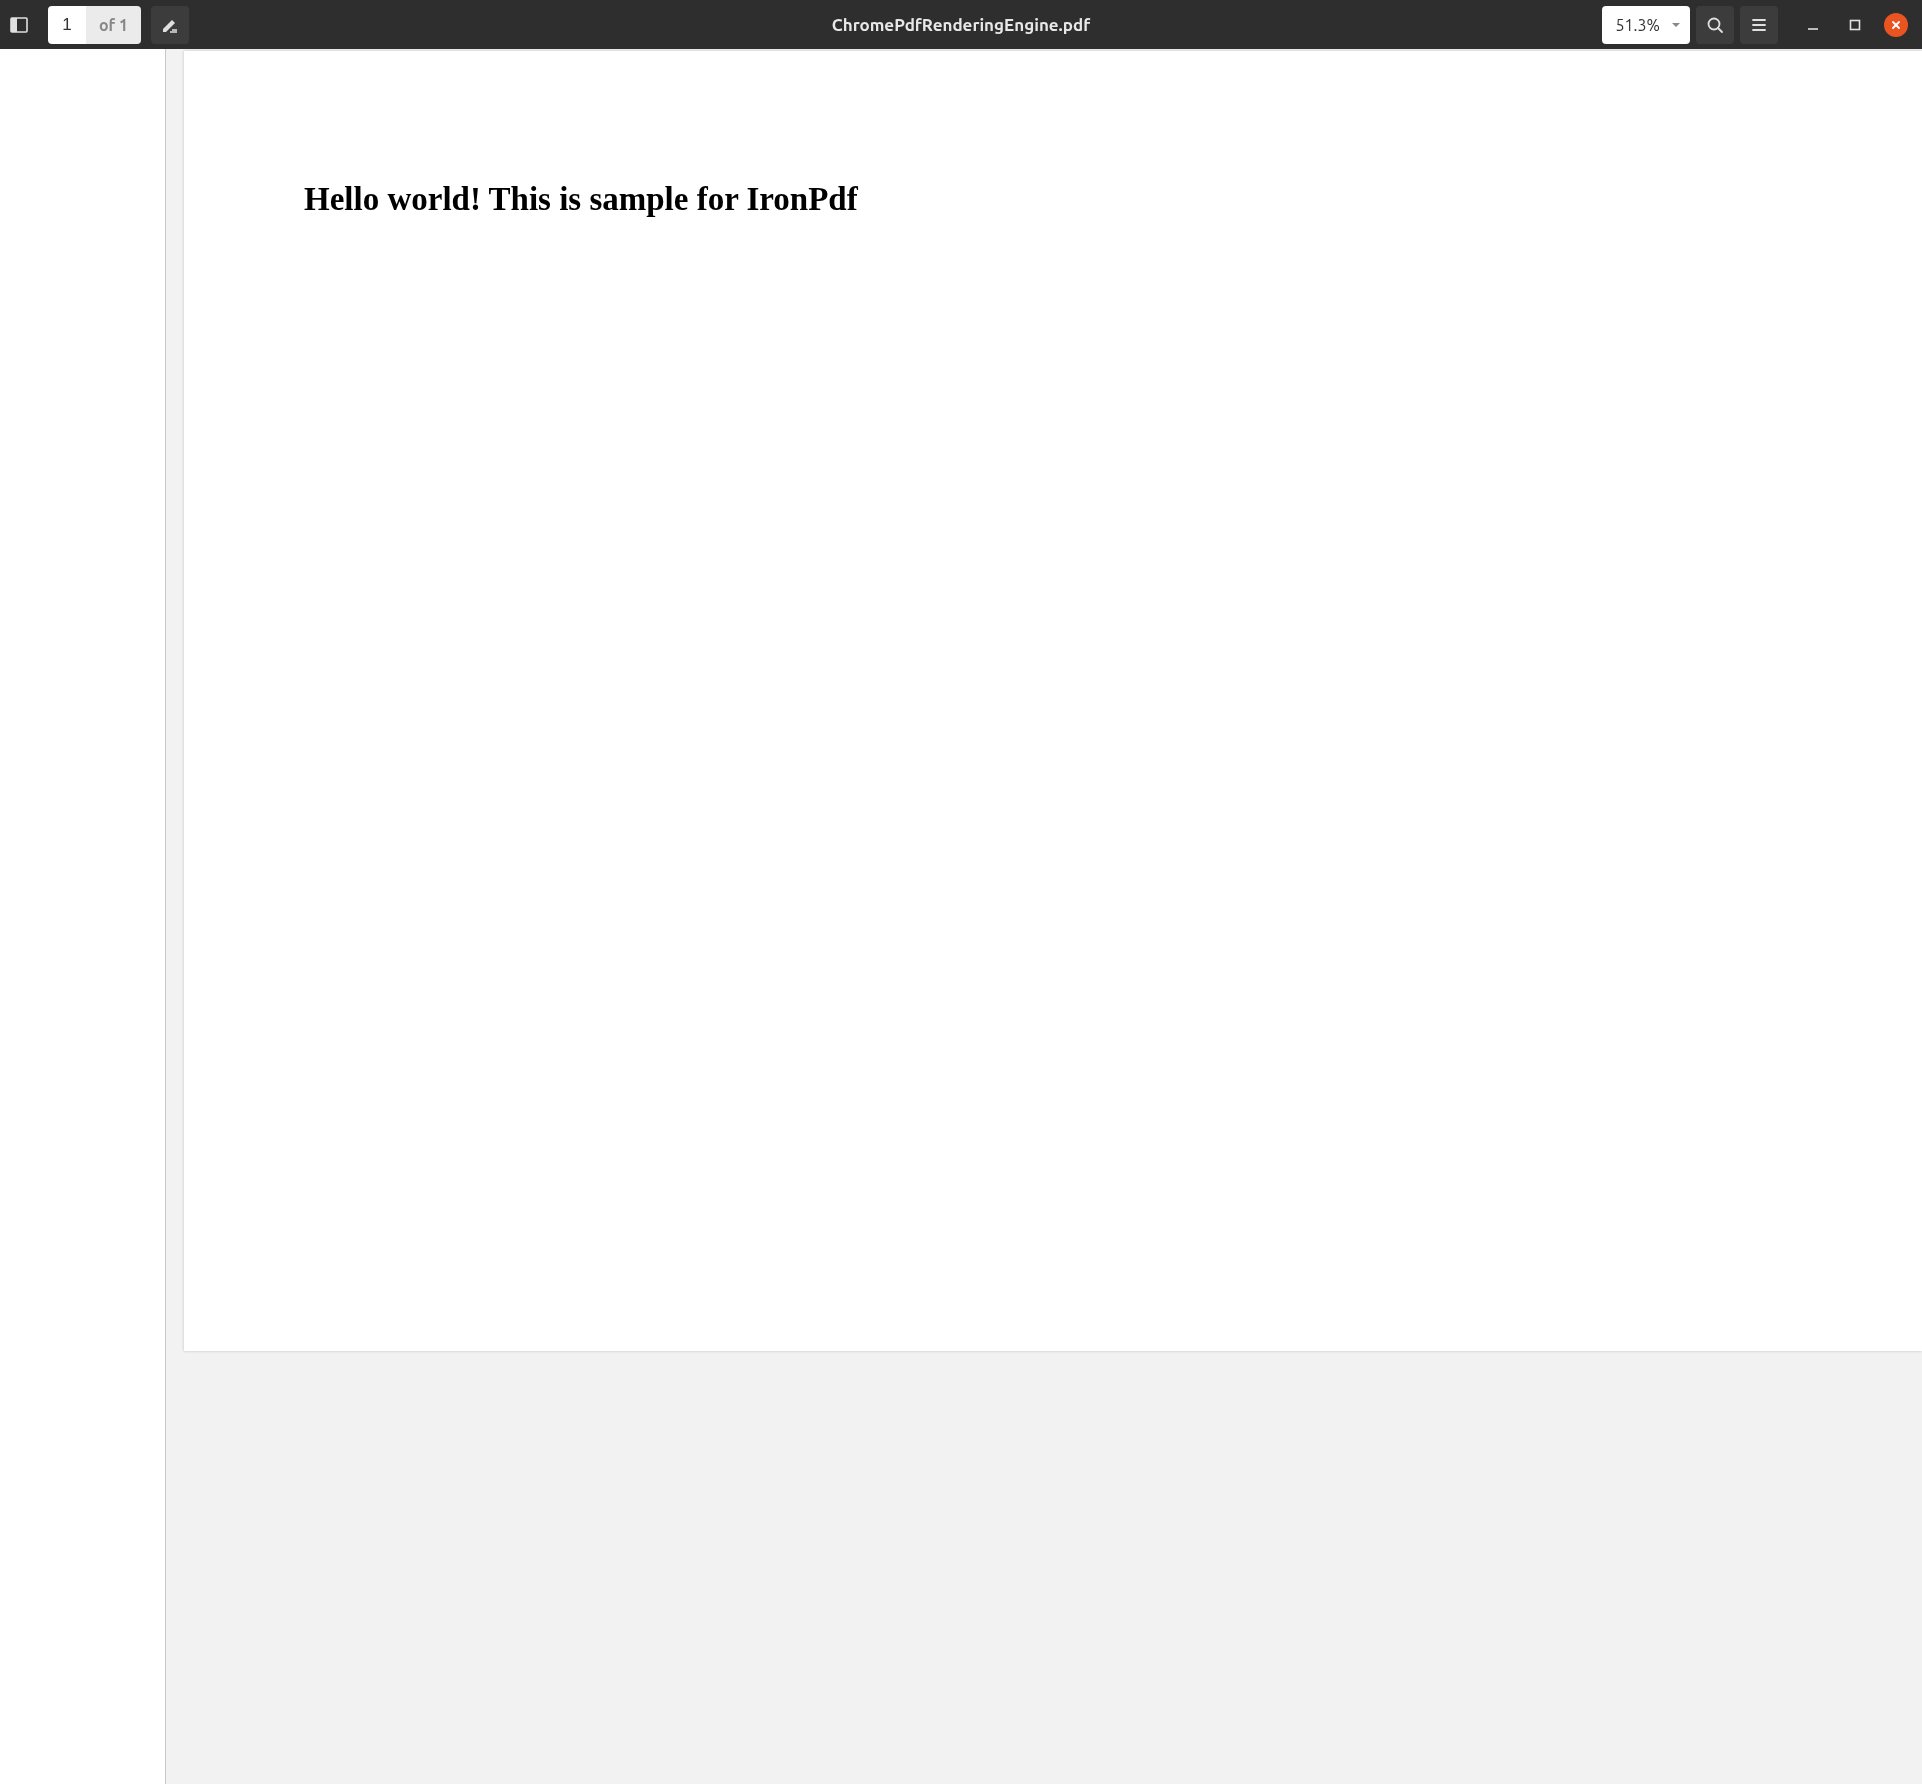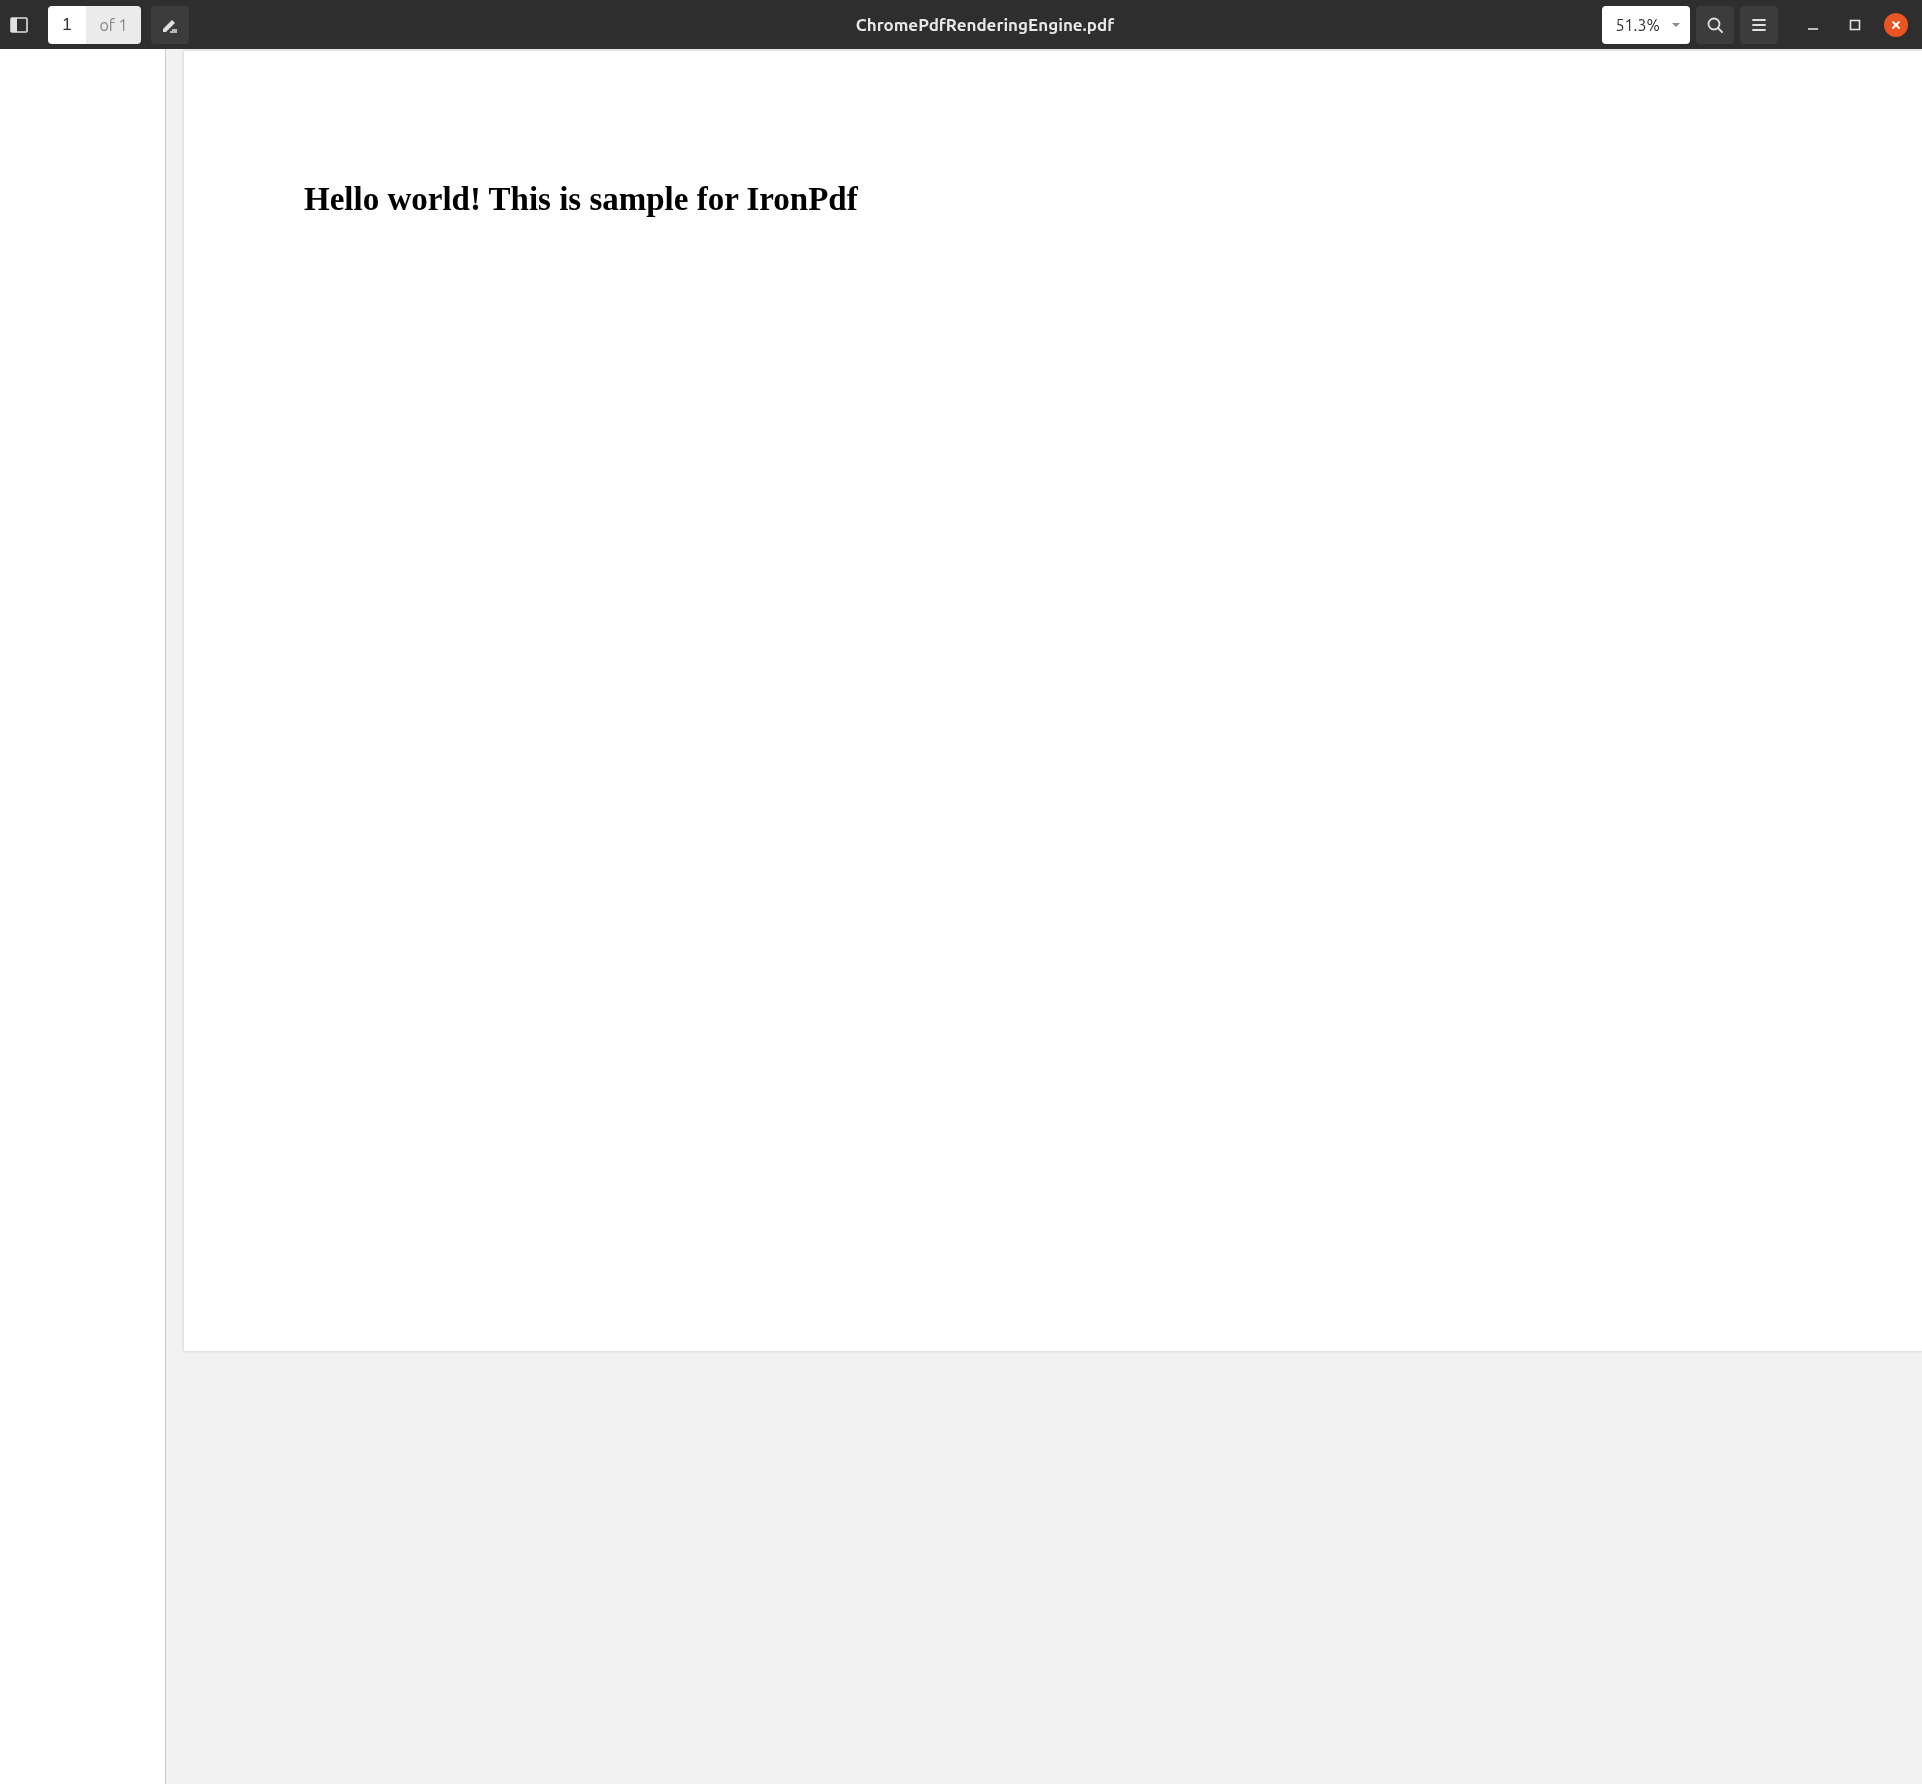--- a/index.html
+++ b/index.html
@@ -26,21 +26,20 @@
       align-items: center;
       gap: 10px;
     }
     .toolbar-center {
       position: absolute;
       left: 50%;
       transform: translateX(-50%);
       color: #e8e8e8;
       font-size: 17px;
       font-weight: 600;
-      margin-left: 24px;
     }
     .toolbar-right {
       margin-left: auto;
       display: flex;
       align-items: center;
       gap: 6px;
     }
     .btn-dark {
       background: #3c3c3c;
       border: none;
@@ -76,20 +75,21 @@
     }
     .page-total {
       background: #ebebeb;
       display: flex;
       align-items: center;
       justify-content: center;
       padding: 0 10px;
       color: #888;
       font-size: 16px;
       min-width: 55px;
+      font-weight: bold;
     }
     .zoom-control {
       display: flex;
       align-items: center;
       background: #ffffff;
       height: 38px;
       border-radius: 4px;
       padding: 0 8px 0 14px;
       gap: 10px;
       cursor: pointer;

